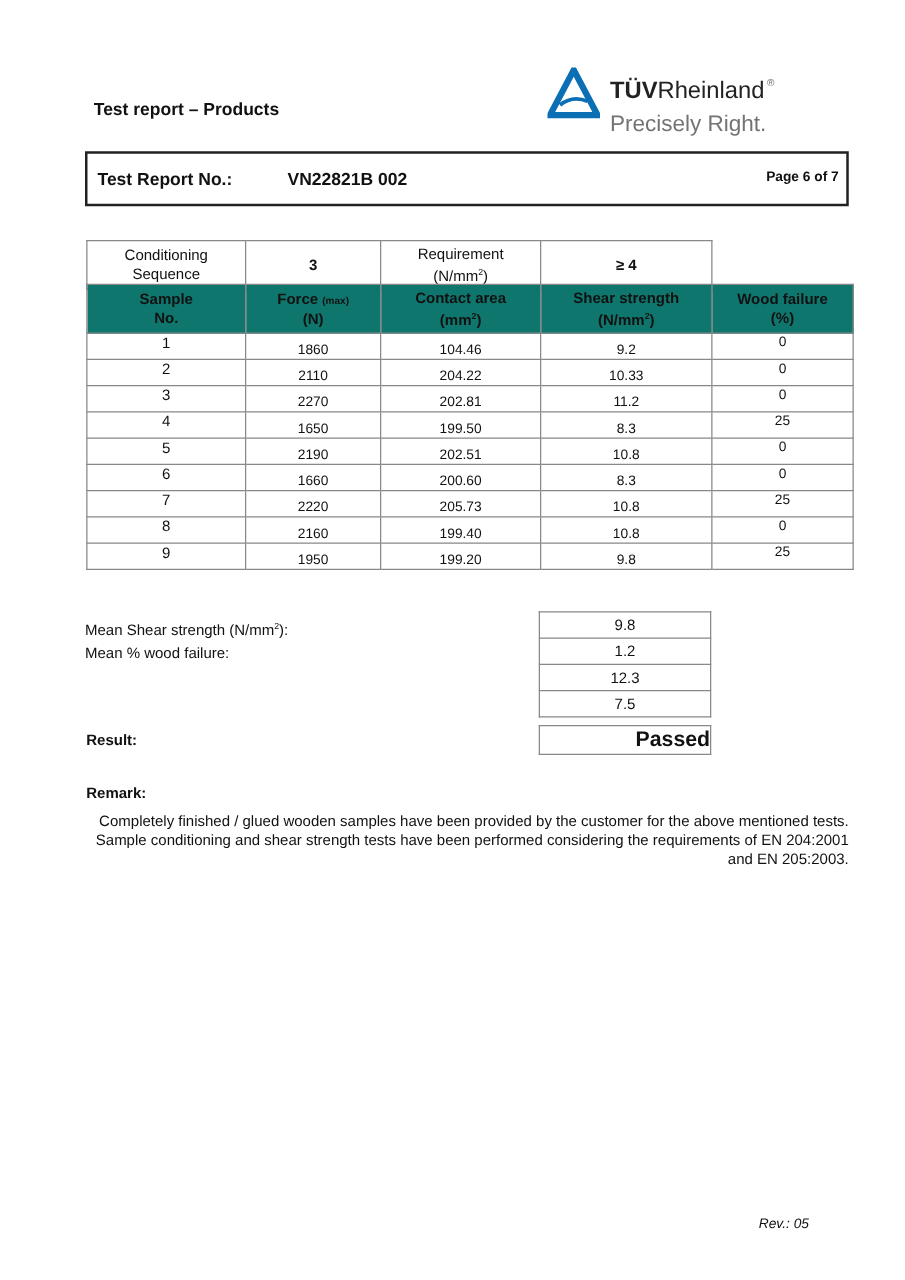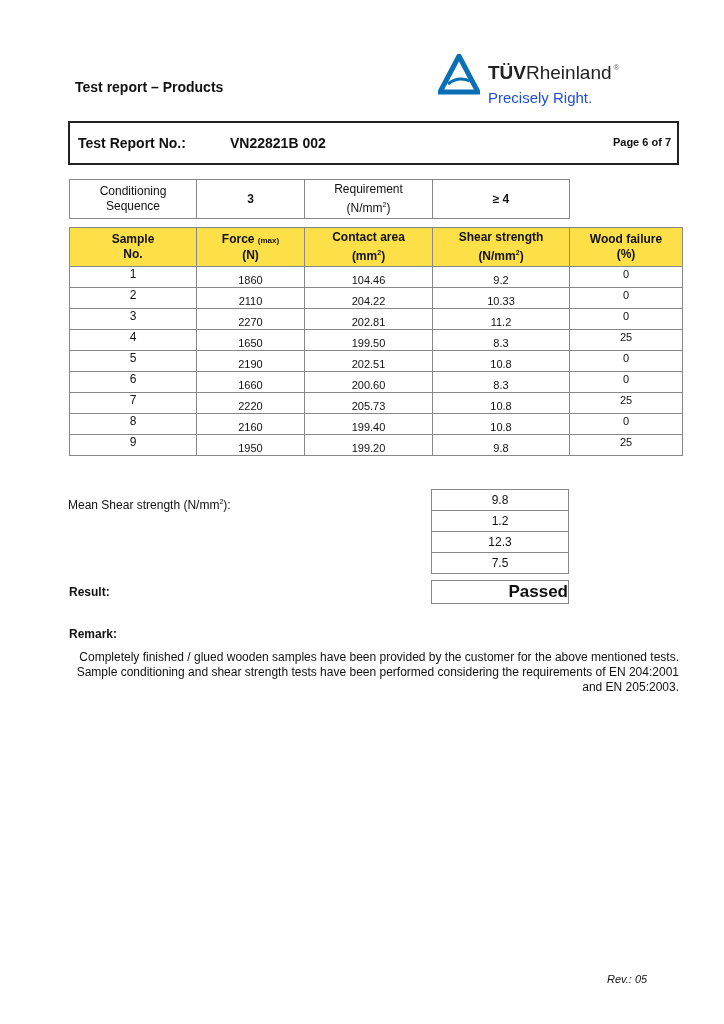--- a/index.html
+++ b/index.html
@@ -7,39 +7,39 @@
     width: 724px; height: 1024px; position: relative; overflow: hidden;
     font-family: "Liberation Sans", sans-serif; color: #111;
   }
   .abs { position: absolute; }
   .doc-type { left: 75px; top: 79px; font-size: 14px; font-weight: bold; }
   .logo { left: 438px; top: 52px; width: 215px; height: 56px; }
   .logo svg { position: absolute; left: 0; top: 2px; }
   .brand { position: absolute; left: 50px; top: 10px; font-size: 19px; color: #222; white-space: nowrap; }
   .brand b { font-weight: bold; }
   .brand sup { font-size: 8px; color: #666; vertical-align: 9px; margin-left: 2px; }
-  .tagline { position: absolute; left: 50px; top: 37px; font-size: 15px; color: #1d4ed8; }
+  .tagline { position: absolute; left: 50px; top: 37px; font-size: 18px; color: #737373; }
 
   .report-box {
     left: 68px; top: 121px; width: 611px; height: 44px;
     border: 2px solid #222; box-sizing: border-box;
   }
   .report-label { position: absolute; left: 8px; top: 12px; font-size: 14px; font-weight: bold; }
   .report-no { position: absolute; left: 160px; top: 12px; font-size: 14px; font-weight: bold; }
   .page-no { position: absolute; right: 6px; top: 13px; font-size: 11px; font-weight: bold; }
 
   table { border-collapse: collapse; position: absolute; }
   td, th { border: 1px solid #888; text-align: center; padding: 0; }
-  .cond { left: 69px; top: 179px; }
+  .cond { left: 69px; top: 192px; }
   .cond td { height: 38px; font-size: 12px; line-height: 15px; }
   .cond td.bold { font-weight: bold; }
 
   .main { left: 69px; top: 227px; }
   .main th {
-    background: #fde047; font-weight: bold; font-size: 12px; line-height: 15px;
+    background: #0f766e; font-weight: bold; font-size: 12px; line-height: 15px;
     height: 38px;
   }
   .main th small { font-size: 8px; font-weight: bold; }
   .main td { height: 20px; font-size: 11px; position: relative; }
   .main td.first { font-size: 12px; }
   .main td span.low { position: relative; top: 3px; }
   .main td span.high { position: relative; top: -3px; }
 
   .stats-labels { left: 68px; top: 491px; font-size: 12px; line-height: 21px; }
   .stats-labels div { height: 21px; }
@@ -157,20 +157,21 @@
         <td><span class="low">1950</span></td>
         <td><span class="low">199.20</span></td>
         <td><span class="low">9.8</span></td>
         <td><span class="high">25</span></td>
       </tr>
     </tbody>
 </table>
 
 <div class="abs stats-labels">
   <div><span>Mean Shear strength (N/mm</span><sup class="s">2</sup><span>):</span></div>
+  <div>Mean % wood failure:</div>
 </div>
 
 <table class="stats">
   <tbody>
       <tr>
         <td>9.8</td>
       </tr>
   <tr>
         <td>1.2</td>
       </tr>

